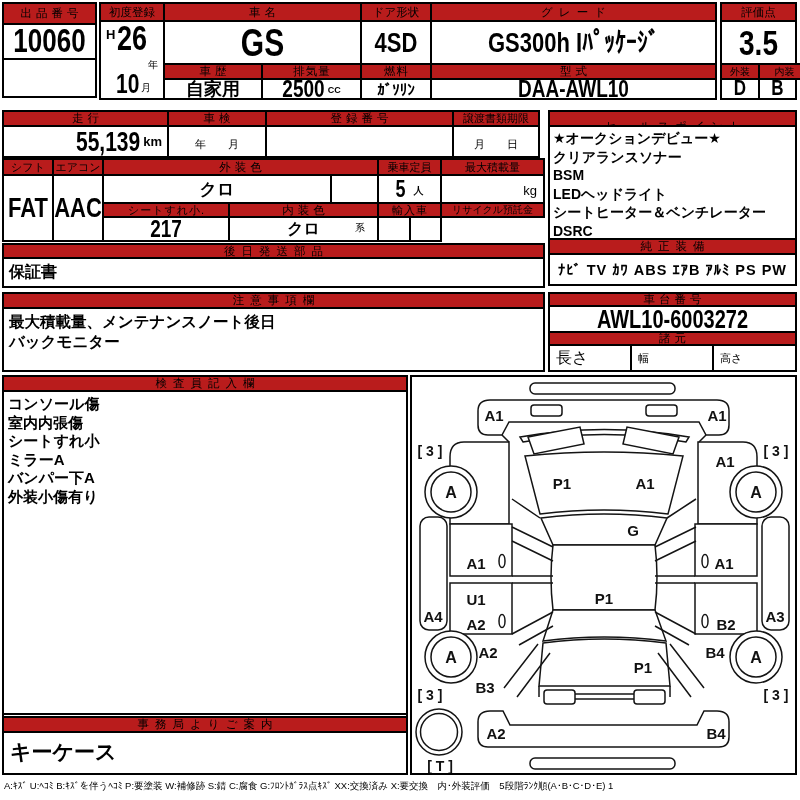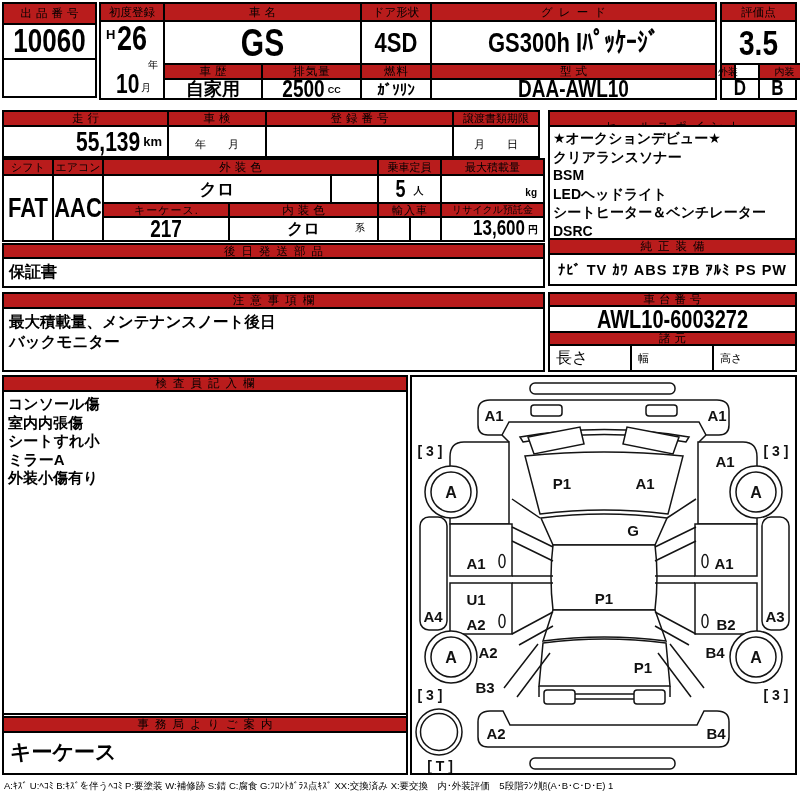--- a/index.html
+++ b/index.html
@@ -52,21 +52,21 @@
   <div class="cell hdr sp6" style="left:430px;top:2px;width:287px;height:20px">グレード</div>
   <div class="cell val" style="left:430px;top:20px;width:287px;height:45px">
       <span class="tall" style="font-size:22px">GS300h Iﾊﾟｯｹｰｼﾞ</span>
     </div>
 
   <div class="cell hdr sp0" style="left:720px;top:2px;width:77px;height:20px">評価点</div>
   <div class="cell val" style="left:720px;top:20px;width:77px;height:45px">
       <span class="tall" style="font-size:28px">3.5</span>
     </div>
 
-  <div class="cell hdr sp0 fs10" style="left:720px;top:63px;width:16px;height:17px">外装</div>
+  <div class="cell hdr sp0 fs10" style="left:720px;top:63px;width:40px;height:17px">外装</div>
   <div class="cell hdr sp0 fs10" style="left:758px;top:63px;width:53px;height:17px">内装</div>
   <div class="cell val" style="left:720px;top:78px;width:40px;height:22px">
       <span class="tall" style="font-size:17px">D</span>
     </div>
   <div class="cell val" style="left:758px;top:78px;width:39px;height:22px">
       <span class="tall" style="font-size:17px">B</span>
     </div>
 
   <div class="cell hdr" style="left:163px;top:63px;width:100px;height:17px">車歴</div>
   <div class="cell val" style="left:163px;top:78px;width:100px;height:22px">
@@ -139,43 +139,39 @@
   <div class="cell" style="left:330px;top:174px;width:49px;height:30px"></div>
 
   <div class="cell hdr sp0 fs11" style="left:377px;top:158px;width:65px;height:18px">乗車定員</div>
   <div class="cell val" style="left:377px;top:174px;width:65px;height:30px">
     <span class="tall" style="font-size:18px">5</span>
     <span style="font-size:10px;margin-left:8px;align-self:flex-end;padding-bottom:4px">人</span>
   </div>
 
   <div class="cell hdr sp0 fs11" style="left:440px;top:158px;width:105px;height:18px">最大積載量</div>
   <div class="cell val" style="left:440px;top:174px;width:105px;height:30px;justify-content:flex-end;padding-right:6px;align-items:flex-end;padding-bottom:4px">
-      <span style="font-size:10px;font-weight:bold">kg</span>
-    </div>
-
-  <div class="cell hdr sp1 fs11" style="left:102px;top:202px;width:128px;height:16px">キーケース.</div>
+      <span style="font-size:13px;font-weight:normal">kg</span>
+    </div>
+
+  <div class="cell hdr sp1 fs11" style="left:102px;top:202px;width:128px;height:16px">シートすれ小.</div>
   <div class="cell val" style="left:102px;top:216px;width:128px;height:26px">
       <span class="tall" style="font-size:19px">217</span>
     </div>
 
   <div class="cell hdr" style="left:228px;top:202px;width:151px;height:16px">内装色</div>
   <div class="cell val" style="left:228px;top:216px;width:151px;height:26px">
     <span style="font-size:16px">クロ</span>
     <span class="abs" style="right:12px;bottom:5px;font-size:10px;font-weight:normal">系</span>
   </div>
 
   <div class="cell hdr sp1 fs11" style="left:377px;top:202px;width:65px;height:16px">輸入車</div>
   <div class="cell" style="left:377px;top:216px;width:34px;height:26px"></div>
   <div class="cell" style="left:409px;top:216px;width:33px;height:26px"></div>
 
   <div class="cell hdr sp0 fs10" style="left:440px;top:202px;width:105px;height:16px">リサイクル預託金</div>
-  <div class="cell val" style="left:440px;top:216px;width:105px;height:26px;justify-content:flex-end;padding-right:5px">
-    <span class="tall" style="font-size:17px">13,600</span>
-    <span style="font-size:10px;margin-left:3px;align-self:flex-end;padding-bottom:3px">円</span>
-  </div>
 
   <div class="cell hdr sp6" style="left:2px;top:243px;width:543px;height:16px">後日発送部品</div>
   <div class="cell val" style="left:2px;top:257px;width:543px;height:31px;justify-content:flex-start;padding-left:5px">
       <span style="font-size:16px">保証書</span>
     </div>
 
   <div class="cell hdr sp6" style="left:2px;top:292px;width:543px;height:17px">注意事項欄</div>
   <div class="cell" style="left:2px;top:307px;width:543px;height:65px;padding:3px 5px">
     <div class="lines" style="font-size:15.5px;line-height:20px;padding:0">最大積載量、メンテナンスノート後日</div>
     <div class="lines" style="font-size:15.5px;line-height:20px;padding:0">バックモニター</div>
@@ -196,20 +192,21 @@
       <span style="font-size:11px;font-weight:normal">高さ</span>
     </div>
 
   <div class="cell" style="left:2px;top:375px;width:406px;height:340px"></div>
   <div class="cell hdr sp6" style="left:2px;top:375px;width:406px;height:17px">検査員記入欄</div>
   <div class="abs" style="left:8px;top:395px;width:394px">
     <div class="lines" style="font-size:15px;line-height:18.5px;padding:0">コンソール傷</div>
     <div class="lines" style="font-size:15px;line-height:18.5px;padding:0">室内内張傷</div>
     <div class="lines" style="font-size:15px;line-height:18.5px;padding:0">シートすれ小</div>
     <div class="lines" style="font-size:15px;line-height:18.5px;padding:0">ミラーA</div>
+    <div class="lines" style="font-size:15px;line-height:18.5px;padding:0">バンパー下A</div>
     <div class="lines" style="font-size:15px;line-height:18.5px;padding:0">外装小傷有り</div>
   </div>
 
   <div class="cell" style="left:2px;top:713px;width:406px;height:62px"></div>
   <div class="cell hdr sp6" style="left:2px;top:716px;width:406px;height:17px">事務局よりご案内</div>
   <div class="abs" style="left:10px;top:738px;font-size:21px;font-weight:bold">キーケース</div>
 
   <div class="cell" style="left:410px;top:375px;width:387px;height:400px">
     <svg width="383" height="396" viewBox="0 0 383 396">
       <g stroke="#141414" stroke-width="1.5" fill="#fff">

